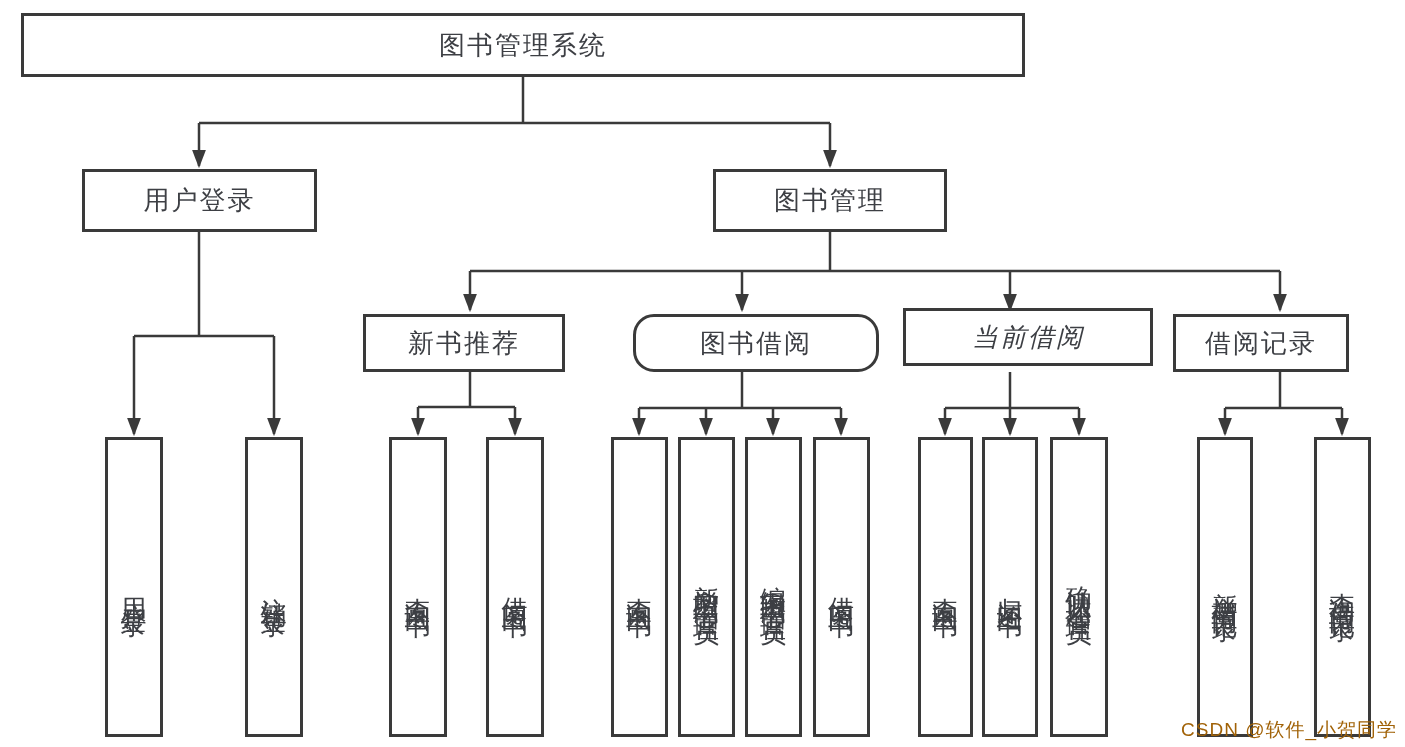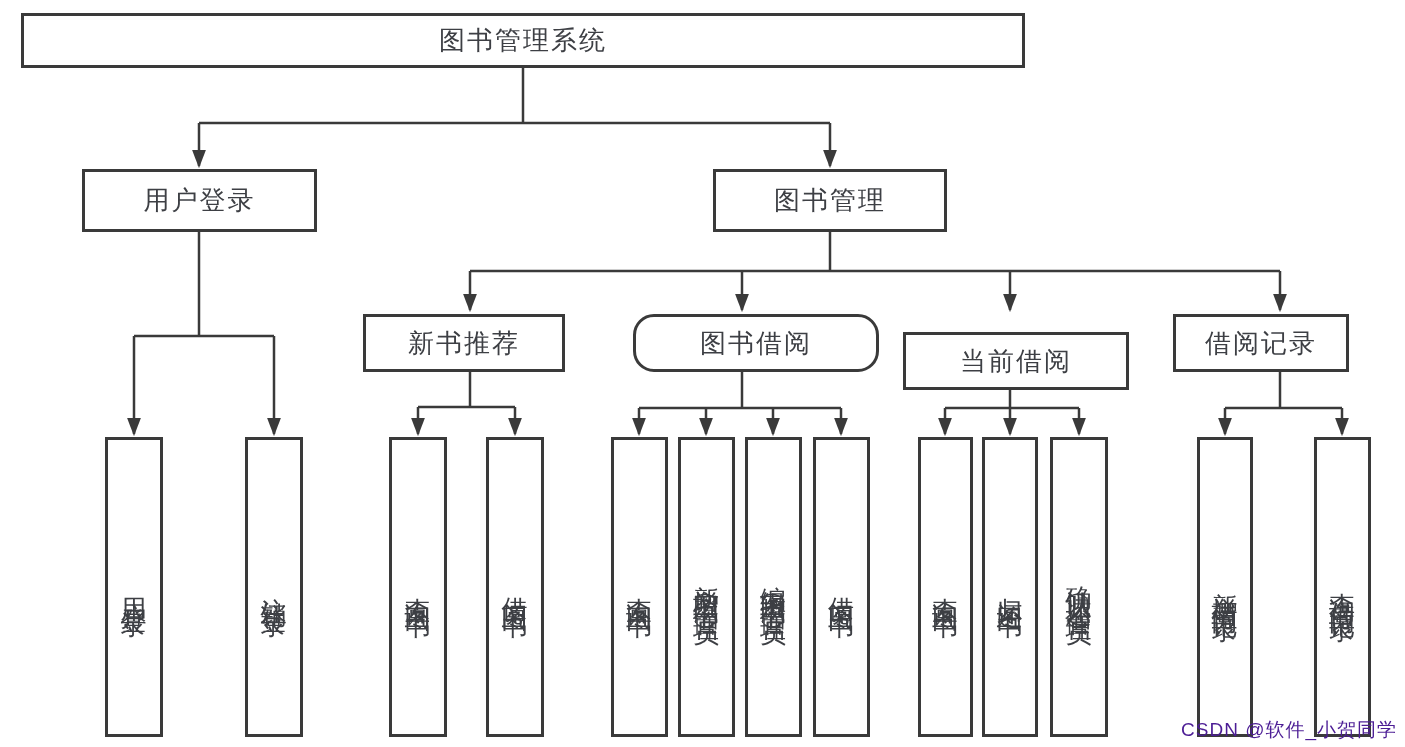--- a/index.html
+++ b/index.html
@@ -45,21 +45,21 @@
     text-orientation: mixed;
     letter-spacing: 5px;
     line-height: 1.0;
     max-height: 286px;
   }
   .watermark {
     position: absolute;
     right: 8px;
     bottom: 4px;
     font-size: 19px;
-    color: #4c1d95;
+    color: #a16207;
     letter-spacing: 1px;
     white-space: nowrap;
   }
 </style>
 </head>
 <body>
 
 <div class="stage">
 
   <svg class="connectors" viewBox="0 0 1405 747" xmlns="http://www.w3.org/2000/svg">
@@ -105,38 +105,38 @@
       <path d="M1010,408 L1010,434" marker-end="url(#arrow)"></path>
       <path d="M1079,408 L1079,434" marker-end="url(#arrow)"></path>
 
       <path d="M1280,372 L1280,408"></path>
       <path d="M1225,408 L1342,408"></path>
       <path d="M1225,408 L1225,434" marker-end="url(#arrow)"></path>
       <path d="M1342,408 L1342,434" marker-end="url(#arrow)"></path>
     </g>
   </svg>
 
-  <div class="hnode" style="left:21px; top:13px; width:1004px; height:55px;">
+  <div class="hnode" style="left:21px; top:13px; width:1004px; height:64px;">
     <span>图书管理系统</span>
   </div>
 
   <div class="hnode" style="left:82px; top:169px; width:235px; height:63px;">
     <span>用户登录</span>
   </div>
   <div class="hnode" style="left:713px; top:169px; width:234px; height:63px;justify-content:center;">
     <span>图书管理</span>
   </div>
 
   <div class="hnode" style="left:363px; top:314px; width:202px; height:58px;">
     <span>新书推荐</span>
   </div>
   <div class="hnode" style="left:633px; top:314px; width:246px; height:58px;border-radius:21px;">
     <span>图书借阅</span>
   </div>
-  <div class="hnode" style="left:903px; top:332px; width:226px; height:58px;">
+  <div class="hnode" style="left:903px; top:308px; width:250px; height:58px;font-style:italic;">
     <span>当前借阅</span>
   </div>
   <div class="hnode" style="left:1173px; top:314px; width:176px; height:58px;">
     <span>借阅记录</span>
   </div>
 
   <div class="vnode" style="left:105px; top:437px; width:58px; height:300px;">
     <span class="vtext">用户登录</span>
   </div>
   <div class="vnode" style="left:245px; top:437px; width:58px; height:300px;">

